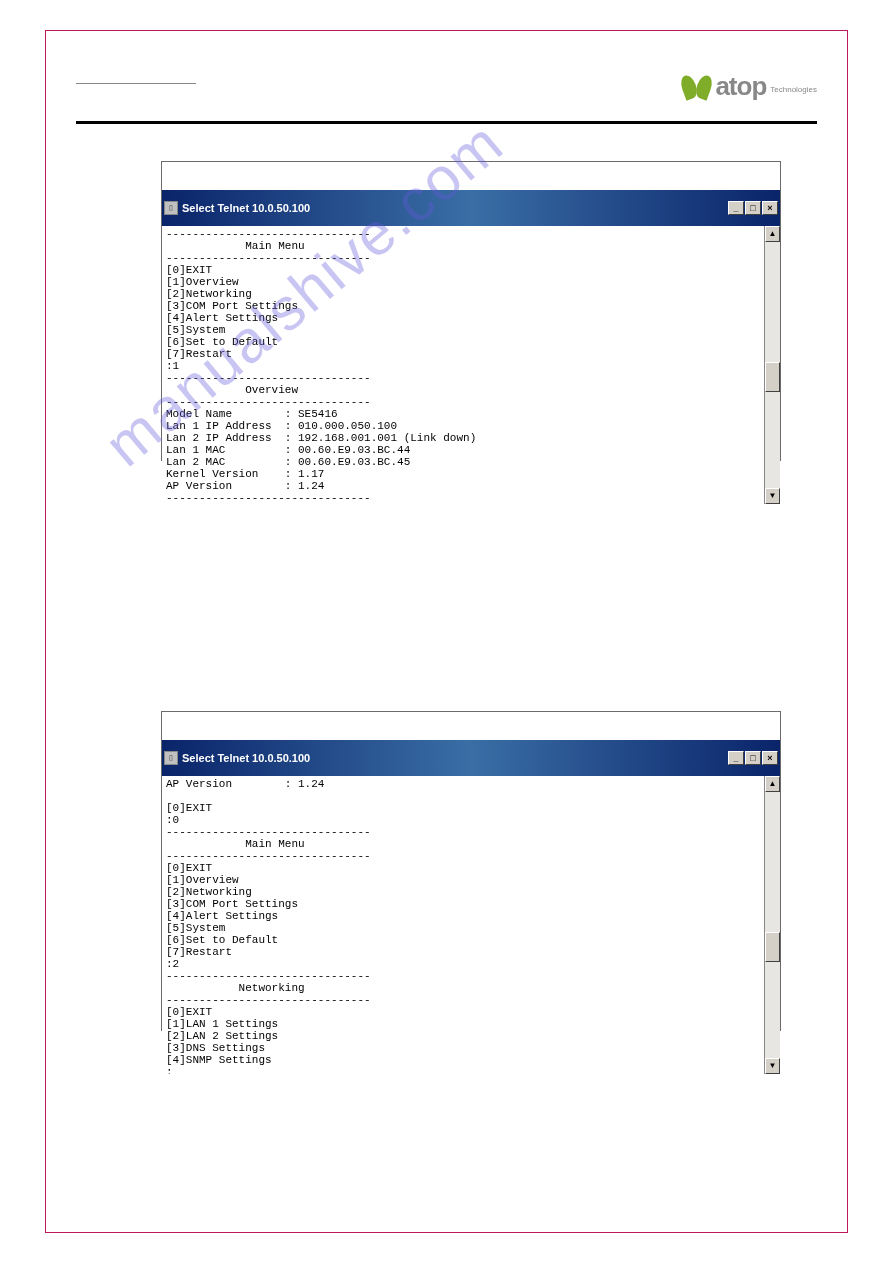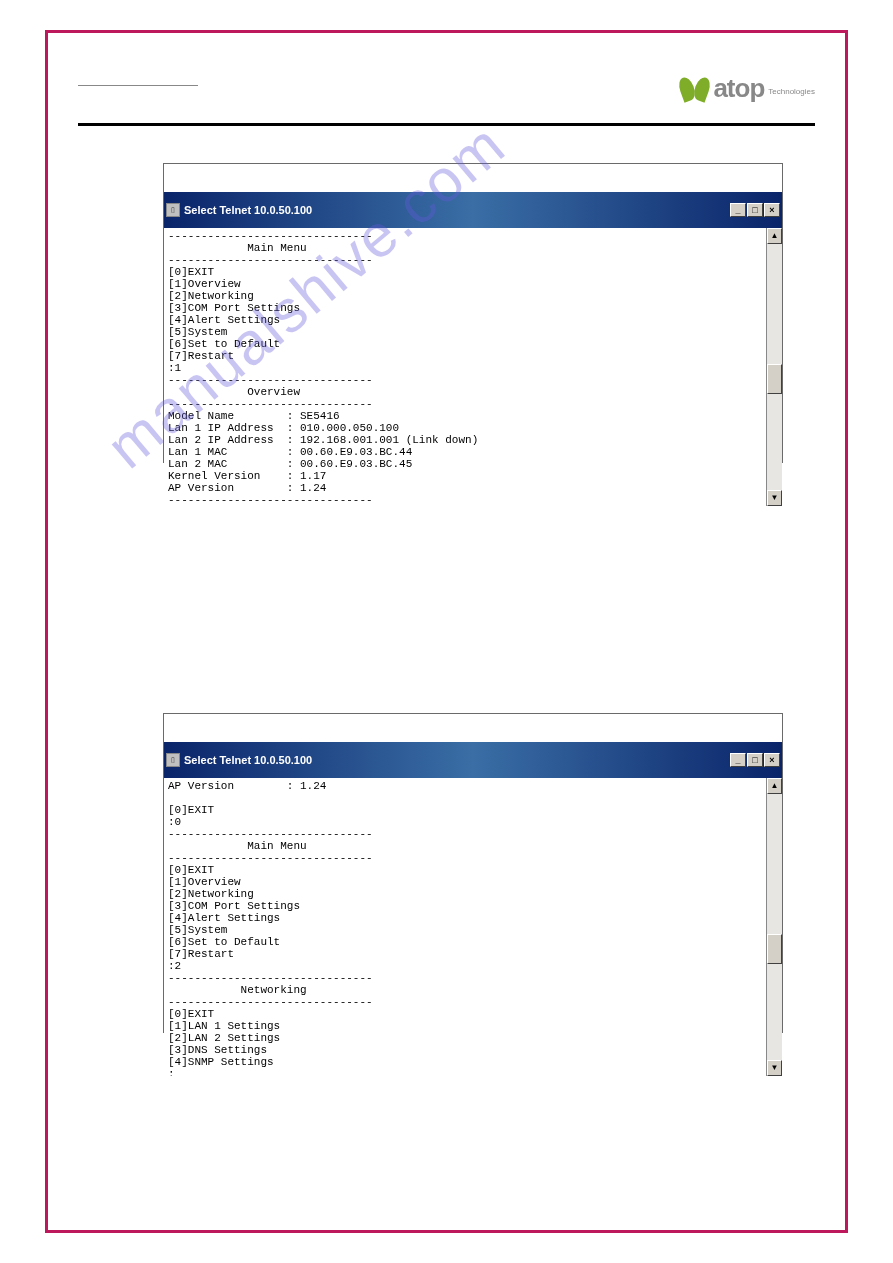--- a/index.html
+++ b/index.html
@@ -9,21 +9,21 @@
     width: 893px;
     height: 1263px;
     position: relative;
   }
   .page {
     position: absolute;
     top: 30px;
     left: 45px;
     right: 45px;
     bottom: 30px;
-    border: 3px solid #be185d;
+    border: 1px solid #be185d;
     background: #fff;
     padding: 20px 30px;
   }
   .header-line {
     position: absolute;
     top: 52px;
     left: 30px;
     width: 120px;
     border-bottom: 1px solid #888;
   }

